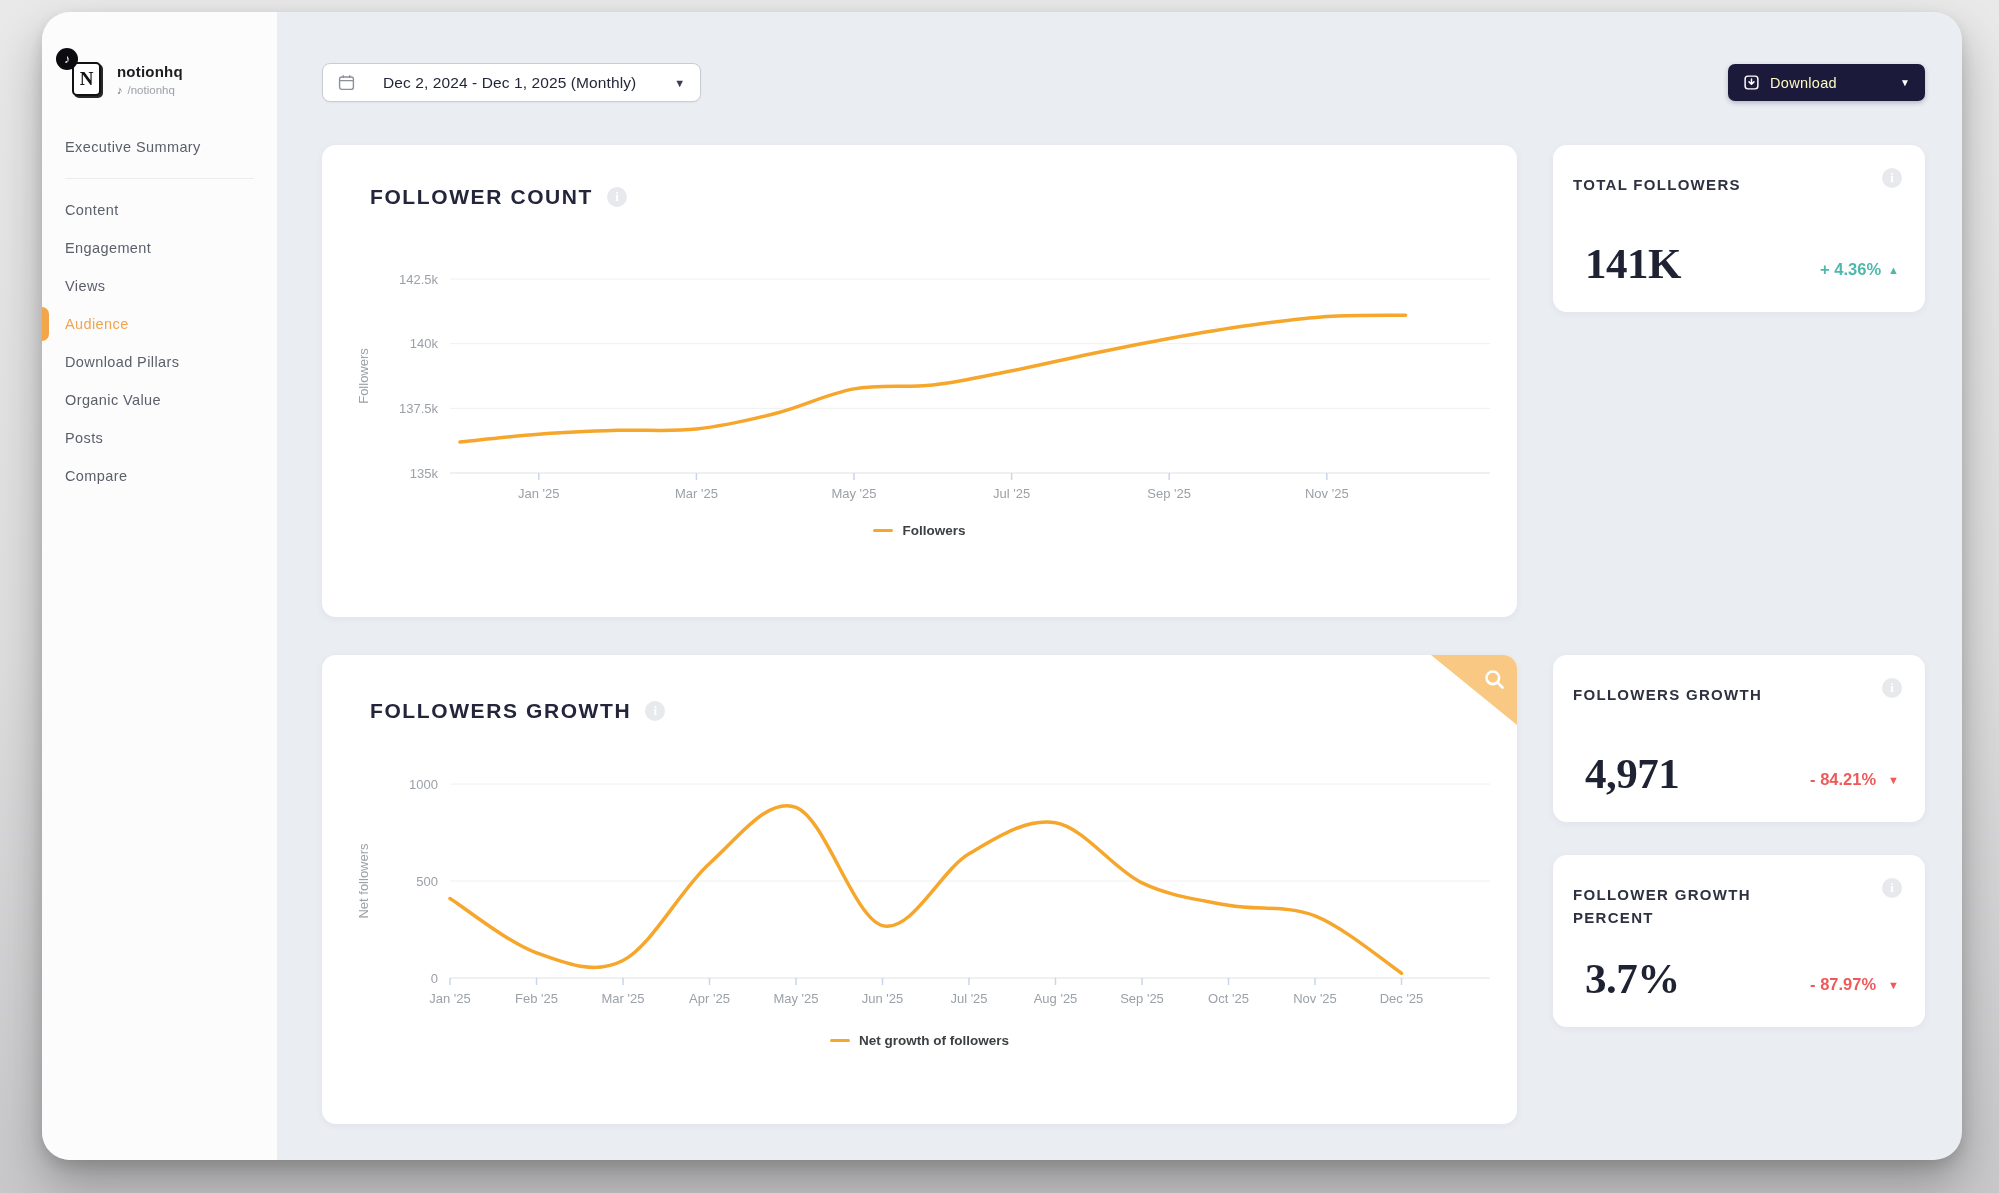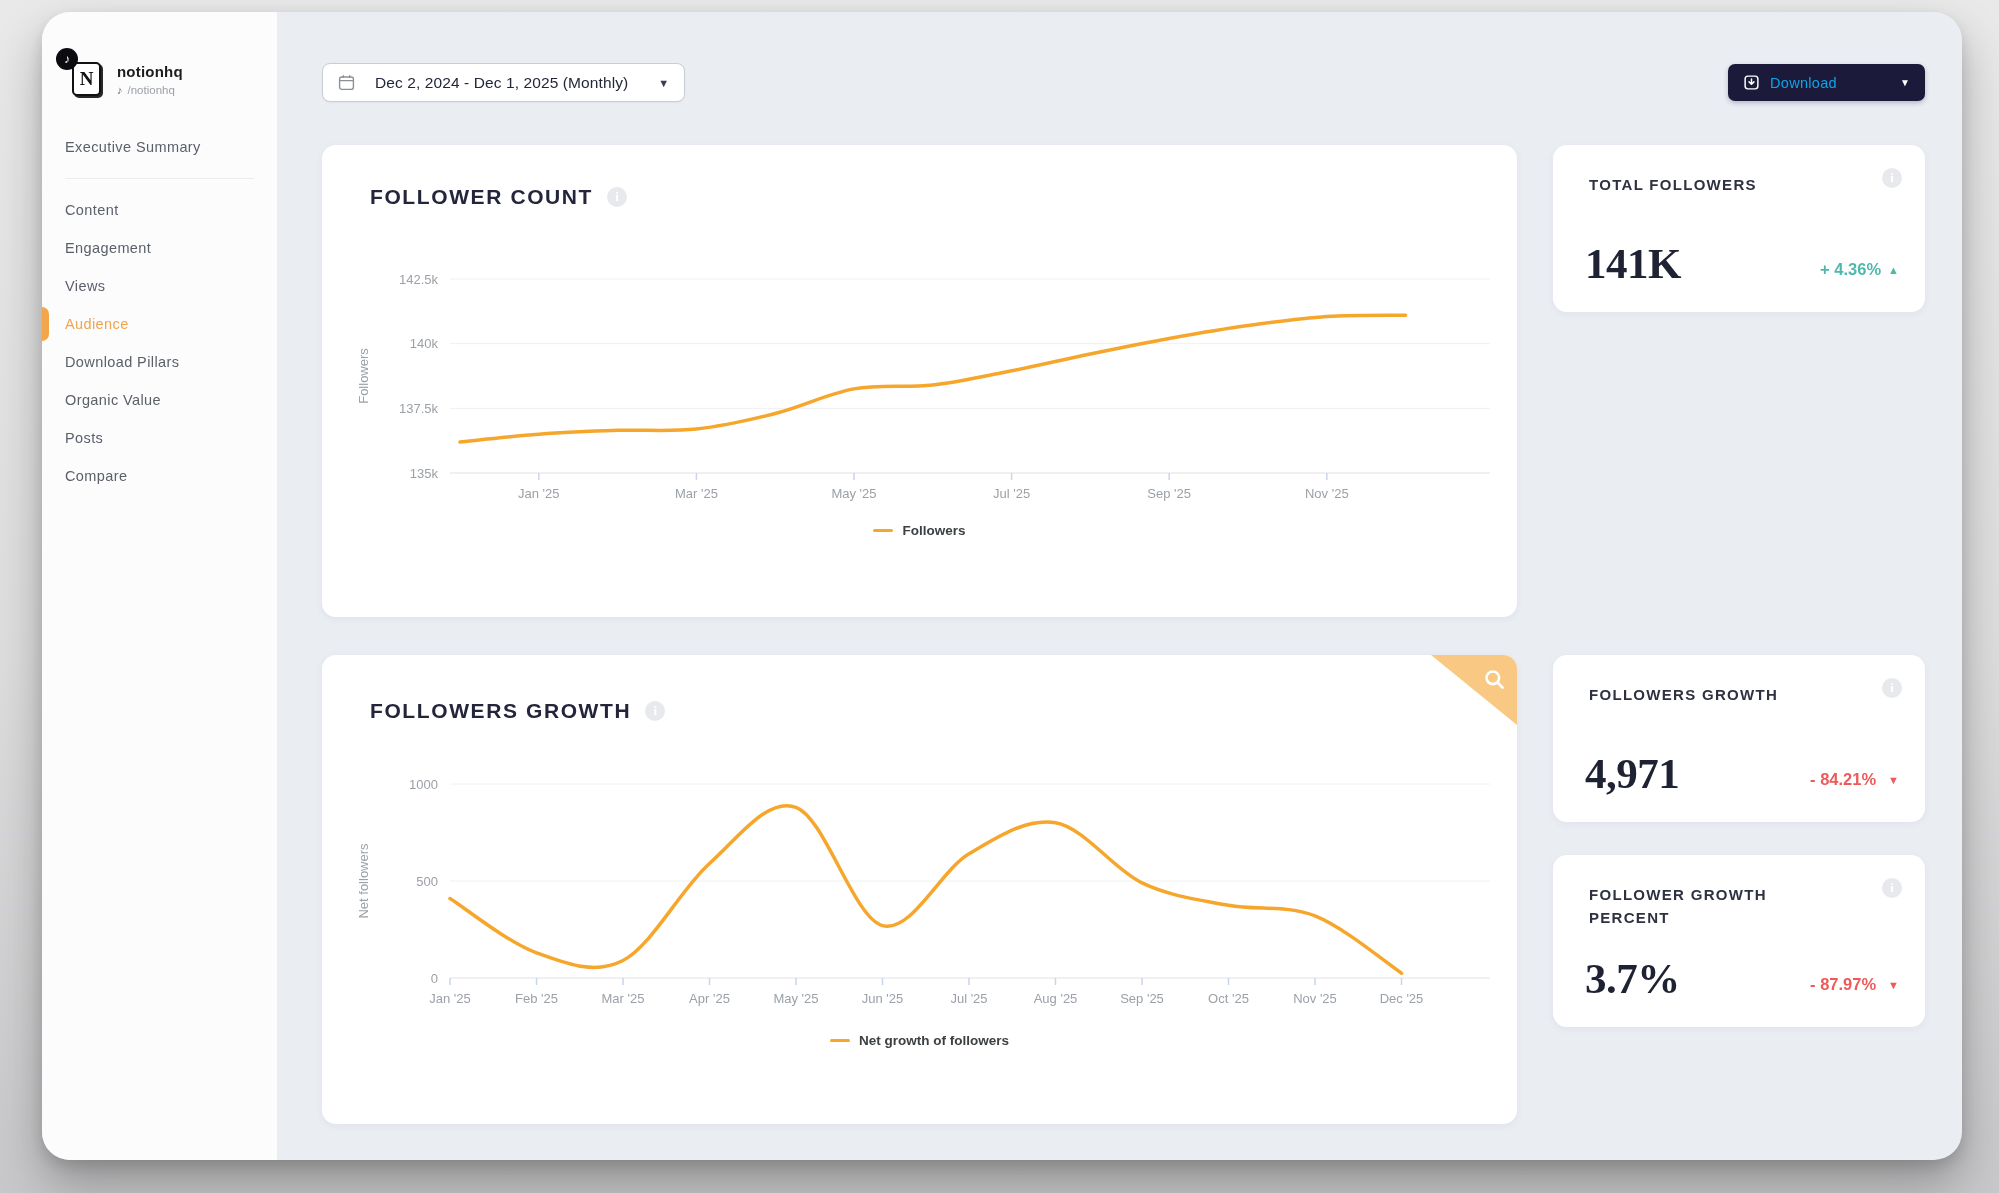--- a/index.html
+++ b/index.html
@@ -44,32 +44,32 @@
   .nav-item.active { color:#F0A44D; font-weight:500; }
   .nav-item.active::before {
     content:''; position:absolute; left:0; top:50%; transform:translateY(-50%);
     width:7px; height:34px; background:#F2A649; border-radius:0 7px 7px 0;
   }
   .nav-divider { height:1px; background:#ECECEE; margin:12px 23px; }
   
   .main { position:absolute; left:235px; top:0; right:0; bottom:0; padding:0 37px 0 45px; }
   .header { margin-top:51px; display:flex; justify-content:space-between; align-items:center; }
   .date-selector {
-    display:flex; align-items:center; gap:20px; height:39px; padding:0 15px;
+    display:flex; align-items:center; gap:28px; height:39px; padding:0 15px;
     background:#fff; border:1px solid #C9CCD3; border-radius:8px;
     box-shadow:0 1px 2px rgba(20,30,60,.05); cursor:pointer;
   }
   .date-selector .label { font-size:15.5px; color:#23273A; font-weight:500; letter-spacing:.1px; }
   .date-selector .caret { font-size:11px; color:#3A3F52; margin-left:10px; }
   .download-btn {
     display:flex; align-items:center; height:37px; width:197px; padding:0 15px;
     background:#1B1A3A; border:none; border-radius:7px; cursor:pointer;
     box-shadow:0 2px 5px rgba(20,20,60,.25);
   }
-  .download-btn .label { color:#0ea5e9; font-size:14.5px; letter-spacing:.3px; margin-left:10px; }
+  .download-btn .label { color:#fef9c3; font-size:14.5px; letter-spacing:.3px; margin-left:10px; }
   .download-btn .caret { color:#fff; font-size:10px; margin-left:auto; }
   
   .content { margin-top:43px; display:flex; gap:36px; }
   .charts-col { width:1195px; }
   .panel {
     position:relative; width:1195px; background:#fff; border-radius:14px;
     box-shadow:0 2px 8px rgba(30,40,70,.05); overflow:hidden;
   }
   .panel-1 { height:472px; margin-bottom:38px; }
   .panel-2 { height:469px; }
@@ -93,21 +93,21 @@
   .legend .legend-label { font-size:13.5px; font-weight:700; color:#3C4043; }
   .ribbon {
     position:absolute; top:0; right:0; width:86px; height:70px;
     background:#F9C883; clip-path:polygon(0 0,100% 0,100% 100%); cursor:pointer;
   }
   .ribbon svg { position:absolute; right:9px; top:11px; }
   
   .stats-col { position:relative; width:372px; height:982px; }
   .card {
     position:absolute; left:0; width:372px; background:#fff; border-radius:14px;
-    padding:28px 36px; box-shadow:0 2px 8px rgba(30,40,70,.05);
+    padding:28px 20px; box-shadow:0 2px 8px rgba(30,40,70,.05);
   }
   .card-1 { top:0; height:167px; }
   .card-2 { top:510px; height:167px; }
   .card-3 { top:710px; height:172px; }
   .card-title {
     font-size:15px; font-weight:600; color:#2E3240; letter-spacing:1.3px;
     line-height:1.55; max-width:250px;
   }
   .card-info { position:absolute; top:23px; right:23px; }
   .card-bottom {

